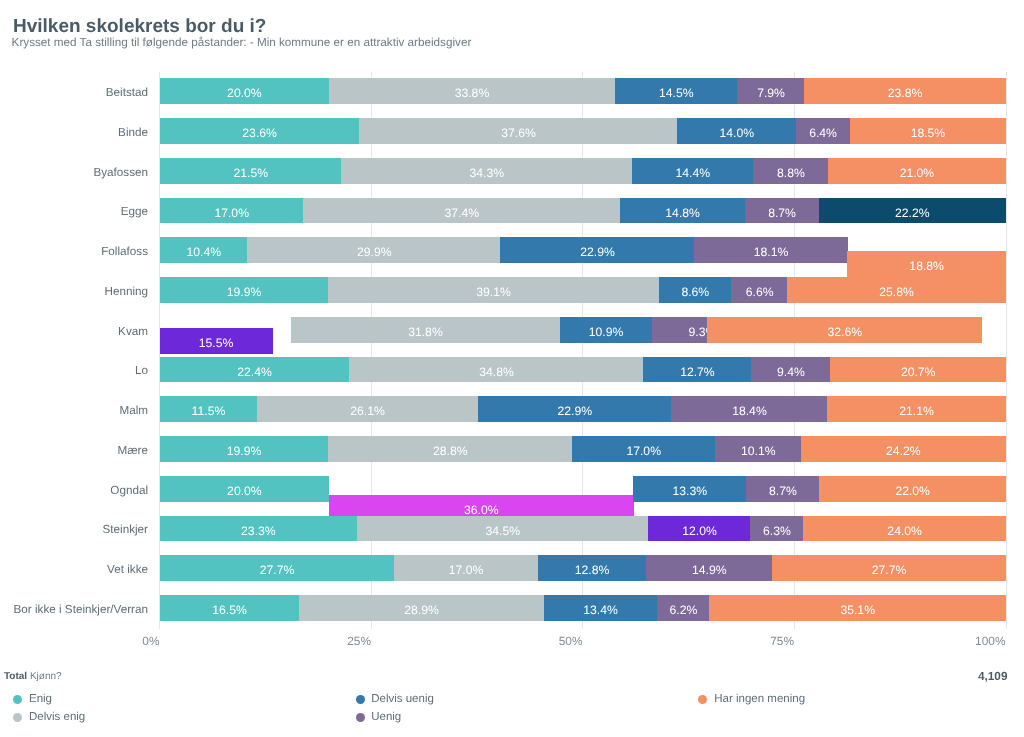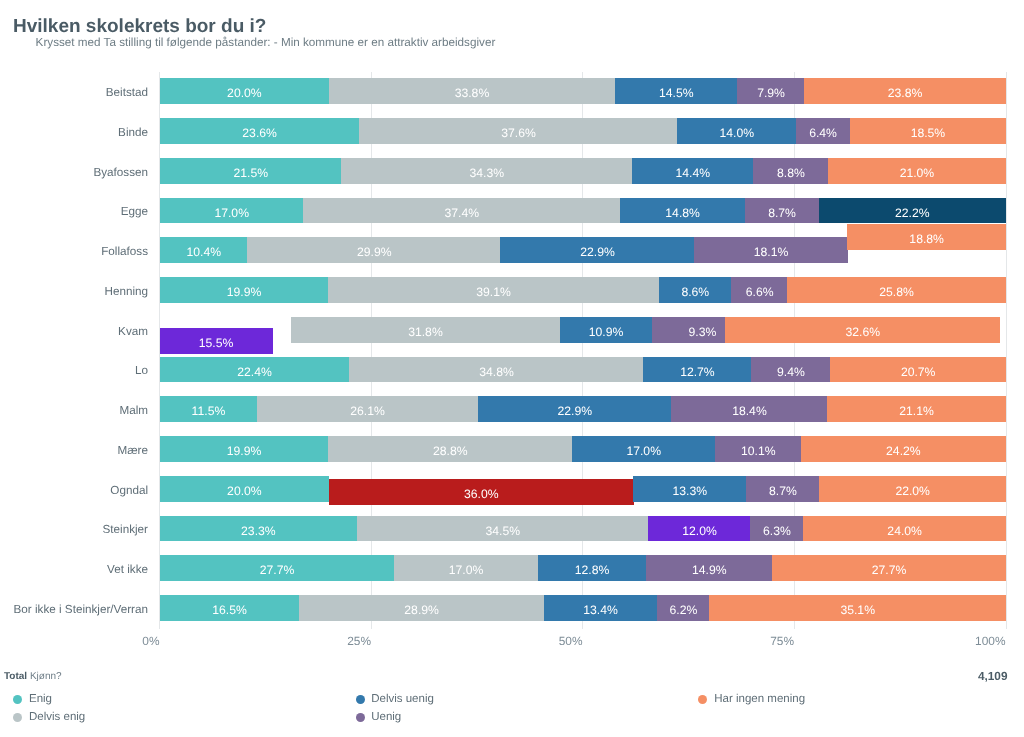--- a/index.html
+++ b/index.html
@@ -17,21 +17,20 @@
   
   .title {
     position:absolute; left:13px; top:15.5px;
     font-size:19px; font-weight:bold; color:#4a5b65;
     letter-spacing:0px; white-space:nowrap;
   }
   .subtitle {
     position:absolute; left:11.6px; top:36.2px;
     font-size:11.7px; font-weight:normal; color:#6e7d85;
     white-space:nowrap;
-    margin-left:24px;
   }
 
   
   #plot { position:absolute; left:0; top:0; width:1024px; height:737px; }
   .gridline { position:absolute; width:1px; background:#e4e7e9; top:71.5px; height:557px; }
   .rowlabel {
     position:absolute; right:876px; 
     font-size:11.7px; color:#5f6e77; text-align:right; white-space:nowrap;
     line-height:1;
   }
@@ -154,21 +153,21 @@
         </div>
     <div class="seg" style="left:247.48px;top:237.45px;width:253.55px;background:#bac5c7">
           <span class="seglabel">29.9%</span>
         </div>
     <div class="seg" style="left:500.44px;top:237.45px;width:194.33px;background:#3379ac">
           <span class="seglabel">22.9%</span>
         </div>
     <div class="seg" style="left:694.17px;top:237.45px;width:153.73px;background:#7d6a99">
           <span class="seglabel">18.1%</span>
         </div>
-    <div class="seg" style="left:847.30px;top:224px;width:158.70px;background:#f58f64">
+    <div class="seg" style="left:847.30px;top:251px;width:158.70px;background:#f58f64">
           <span class="seglabel">18.8%</span>
         </div>
   </div>
   <div class="barrow">
     <div class="rowlabel" style="top:285.80px">Henning</div>
     <div class="seg" style="left:159.50px;top:277.20px;width:168.95px;background:#53c3c1">
           <span class="seglabel">19.9%</span>
         </div>
     <div class="seg" style="left:327.85px;top:277.20px;width:331.39px;background:#bac5c7">
           <span class="seglabel">39.1%</span>
@@ -190,21 +189,21 @@
         </div>
     <div class="seg" style="left:290.63px;top:316.95px;width:269.63px;background:#bac5c7">
           <span class="seglabel">31.8%</span>
         </div>
     <div class="seg" style="left:559.66px;top:316.95px;width:92.81px;background:#3379ac">
           <span class="seglabel">10.9%</span>
         </div>
     <div class="seg" style="left:651.87px;top:316.95px;width:101px;background:#7d6a99">
           <span class="seglabel">9.3%</span>
         </div>
-    <div class="seg" style="left:725px;top:316.95px;width:275.45px;background:#f58f64">
+    <div class="seg" style="left:707px;top:316.95px;width:275.45px;background:#f58f64">
           <span class="seglabel">32.6%</span>
         </div>
   </div>
   <div class="barrow">
     <div class="rowlabel" style="top:365.30px">Lo</div>
     <div class="seg" style="left:159.50px;top:356.70px;width:190.10px;background:#53c3c1">
           <span class="seglabel">22.4%</span>
         </div>
     <div class="seg" style="left:349.00px;top:356.70px;width:295.01px;background:#bac5c7">
           <span class="seglabel">34.8%</span>
@@ -253,21 +252,21 @@
         </div>
     <div class="seg" style="left:800.77px;top:436.20px;width:205.23px;background:#f58f64">
           <span class="seglabel">24.2%</span>
         </div>
   </div>
   <div class="barrow">
     <div class="rowlabel" style="top:484.55px">Ogndal</div>
     <div class="seg" style="left:159.50px;top:475.95px;width:169.80px;background:#53c3c1">
           <span class="seglabel">20.0%</span>
         </div>
-    <div class="seg" style="left:328.70px;top:479px;width:305.16px;background:#b91c1c">
+    <div class="seg" style="left:328.70px;top:495px;width:305.16px;background:#d946ef">
           <span class="seglabel">36.0%</span>
         </div>
     <div class="seg" style="left:633.26px;top:475.95px;width:113.12px;background:#3379ac">
           <span class="seglabel">13.3%</span>
         </div>
     <div class="seg" style="left:745.78px;top:475.95px;width:74.20px;background:#7d6a99">
           <span class="seglabel">8.7%</span>
         </div>
     <div class="seg" style="left:819.38px;top:475.95px;width:186.62px;background:#f58f64">
           <span class="seglabel">22.0%</span>

